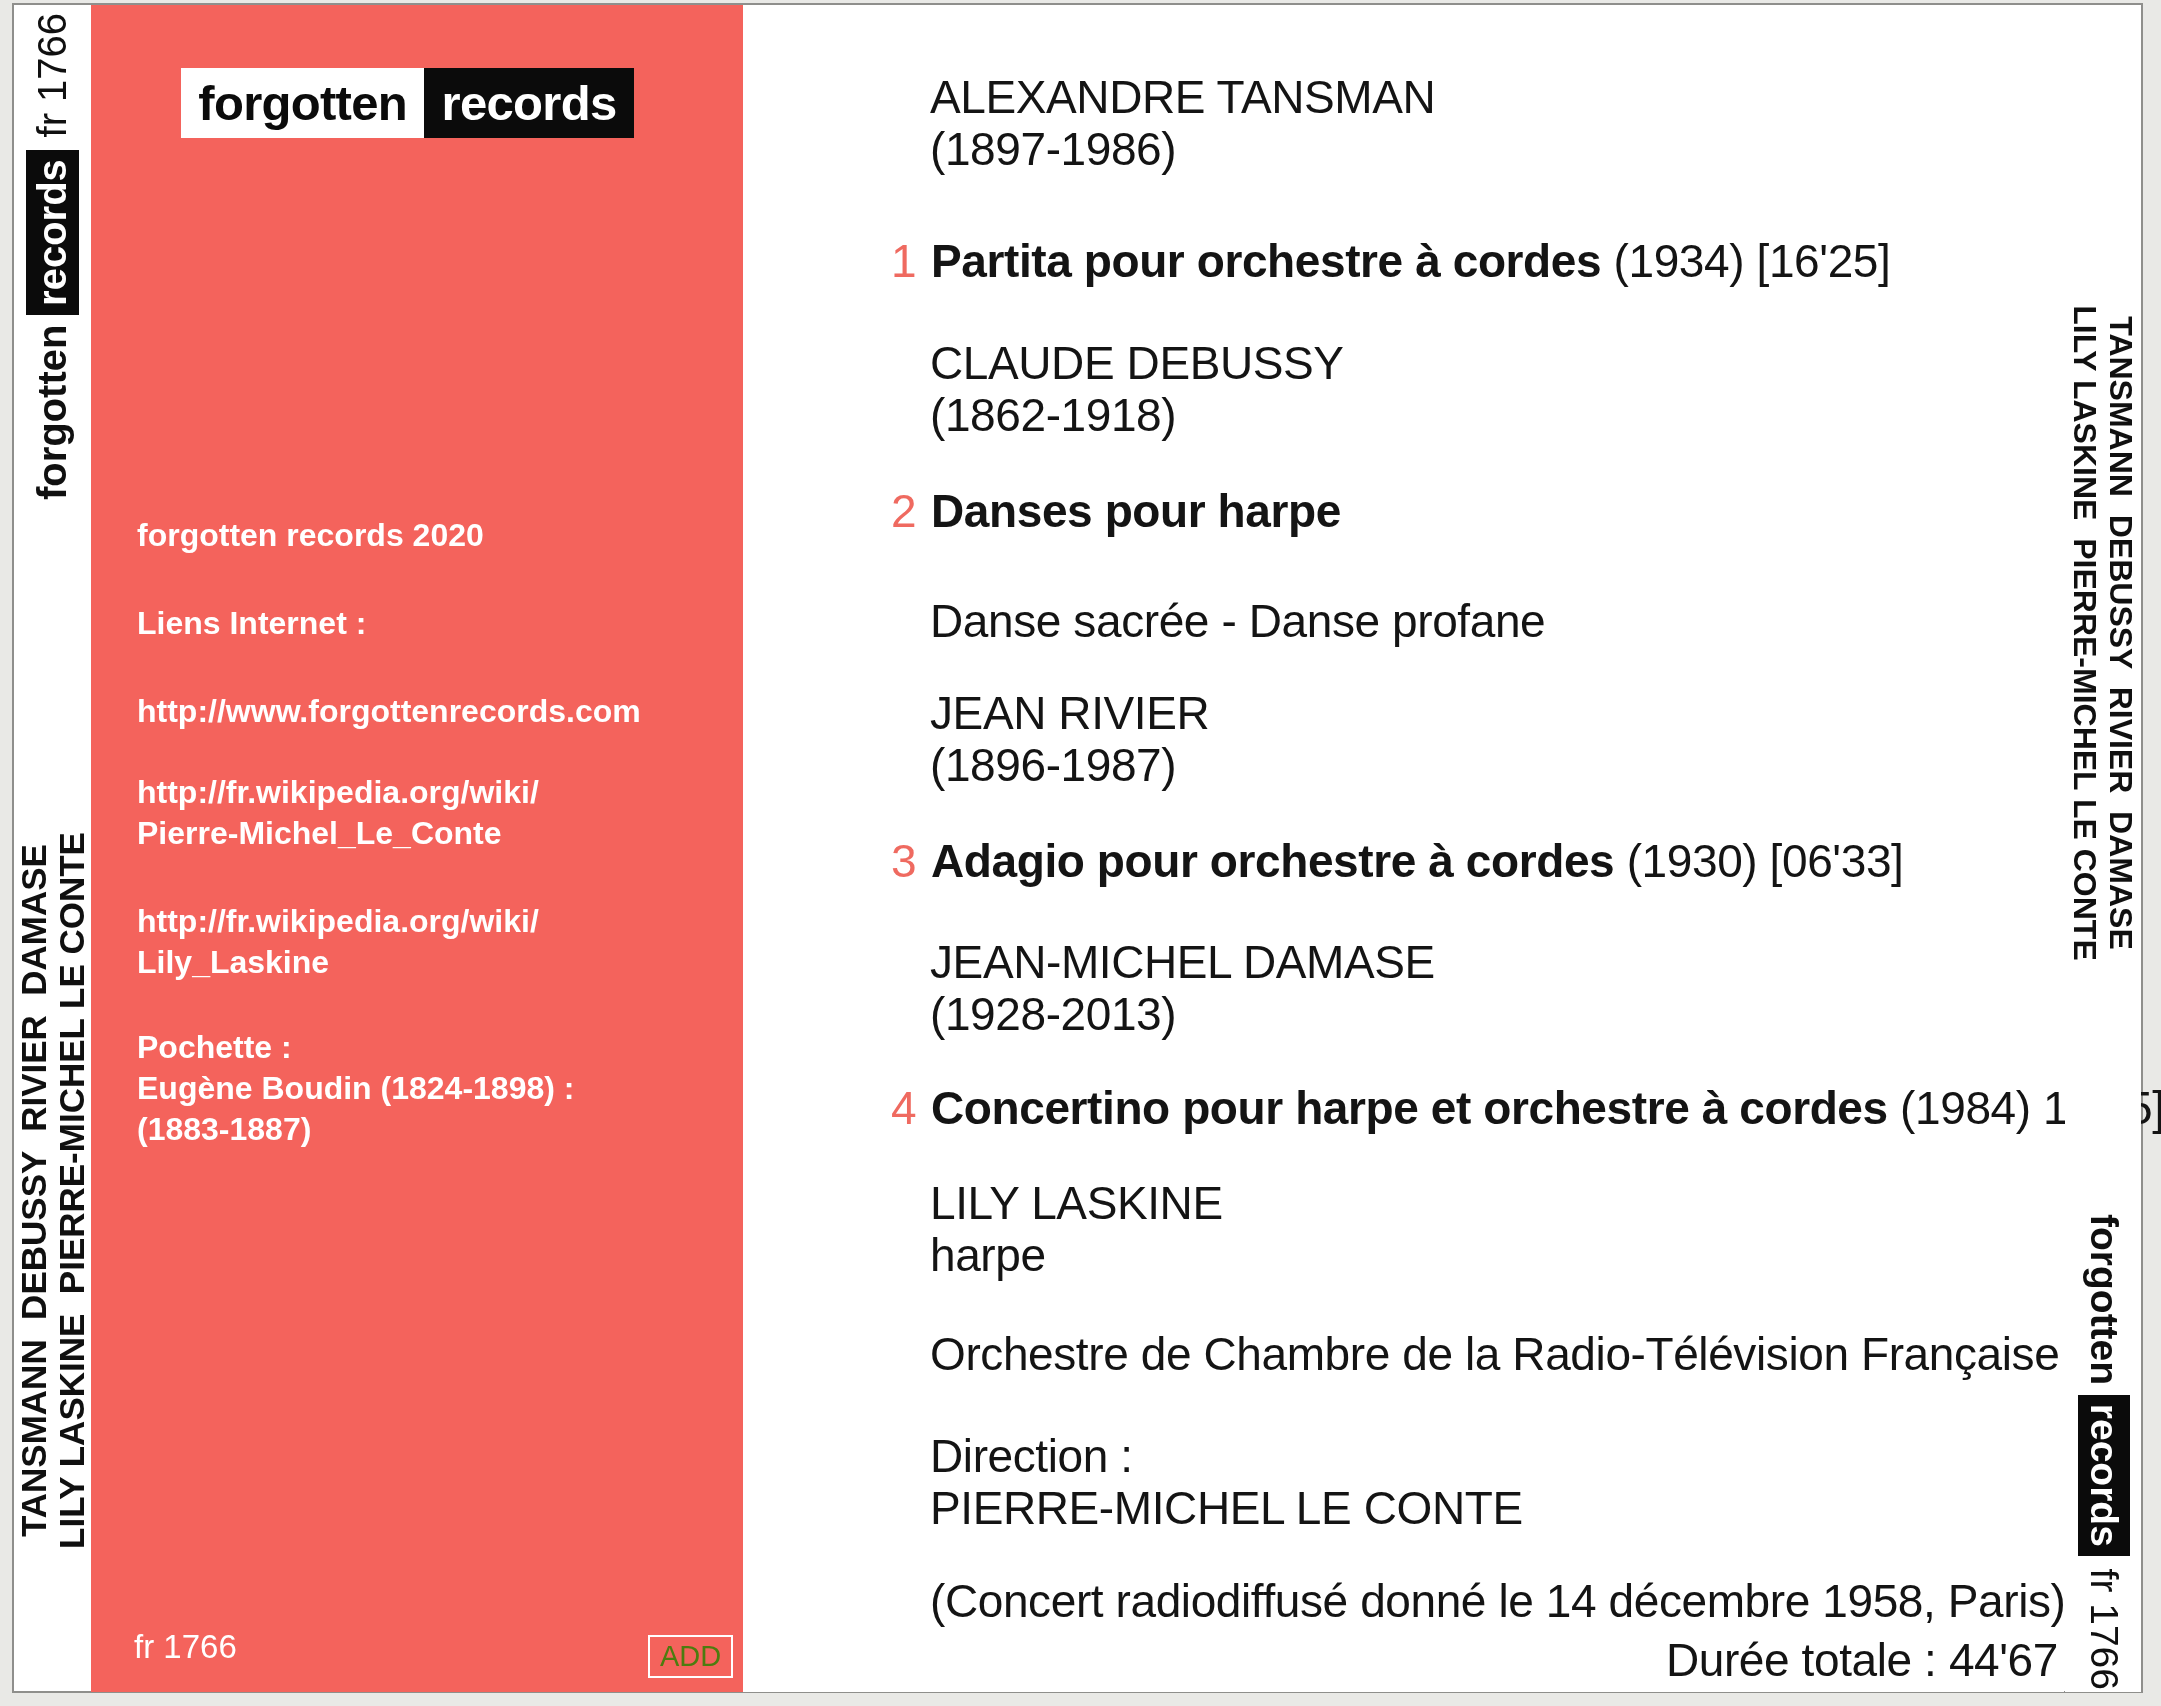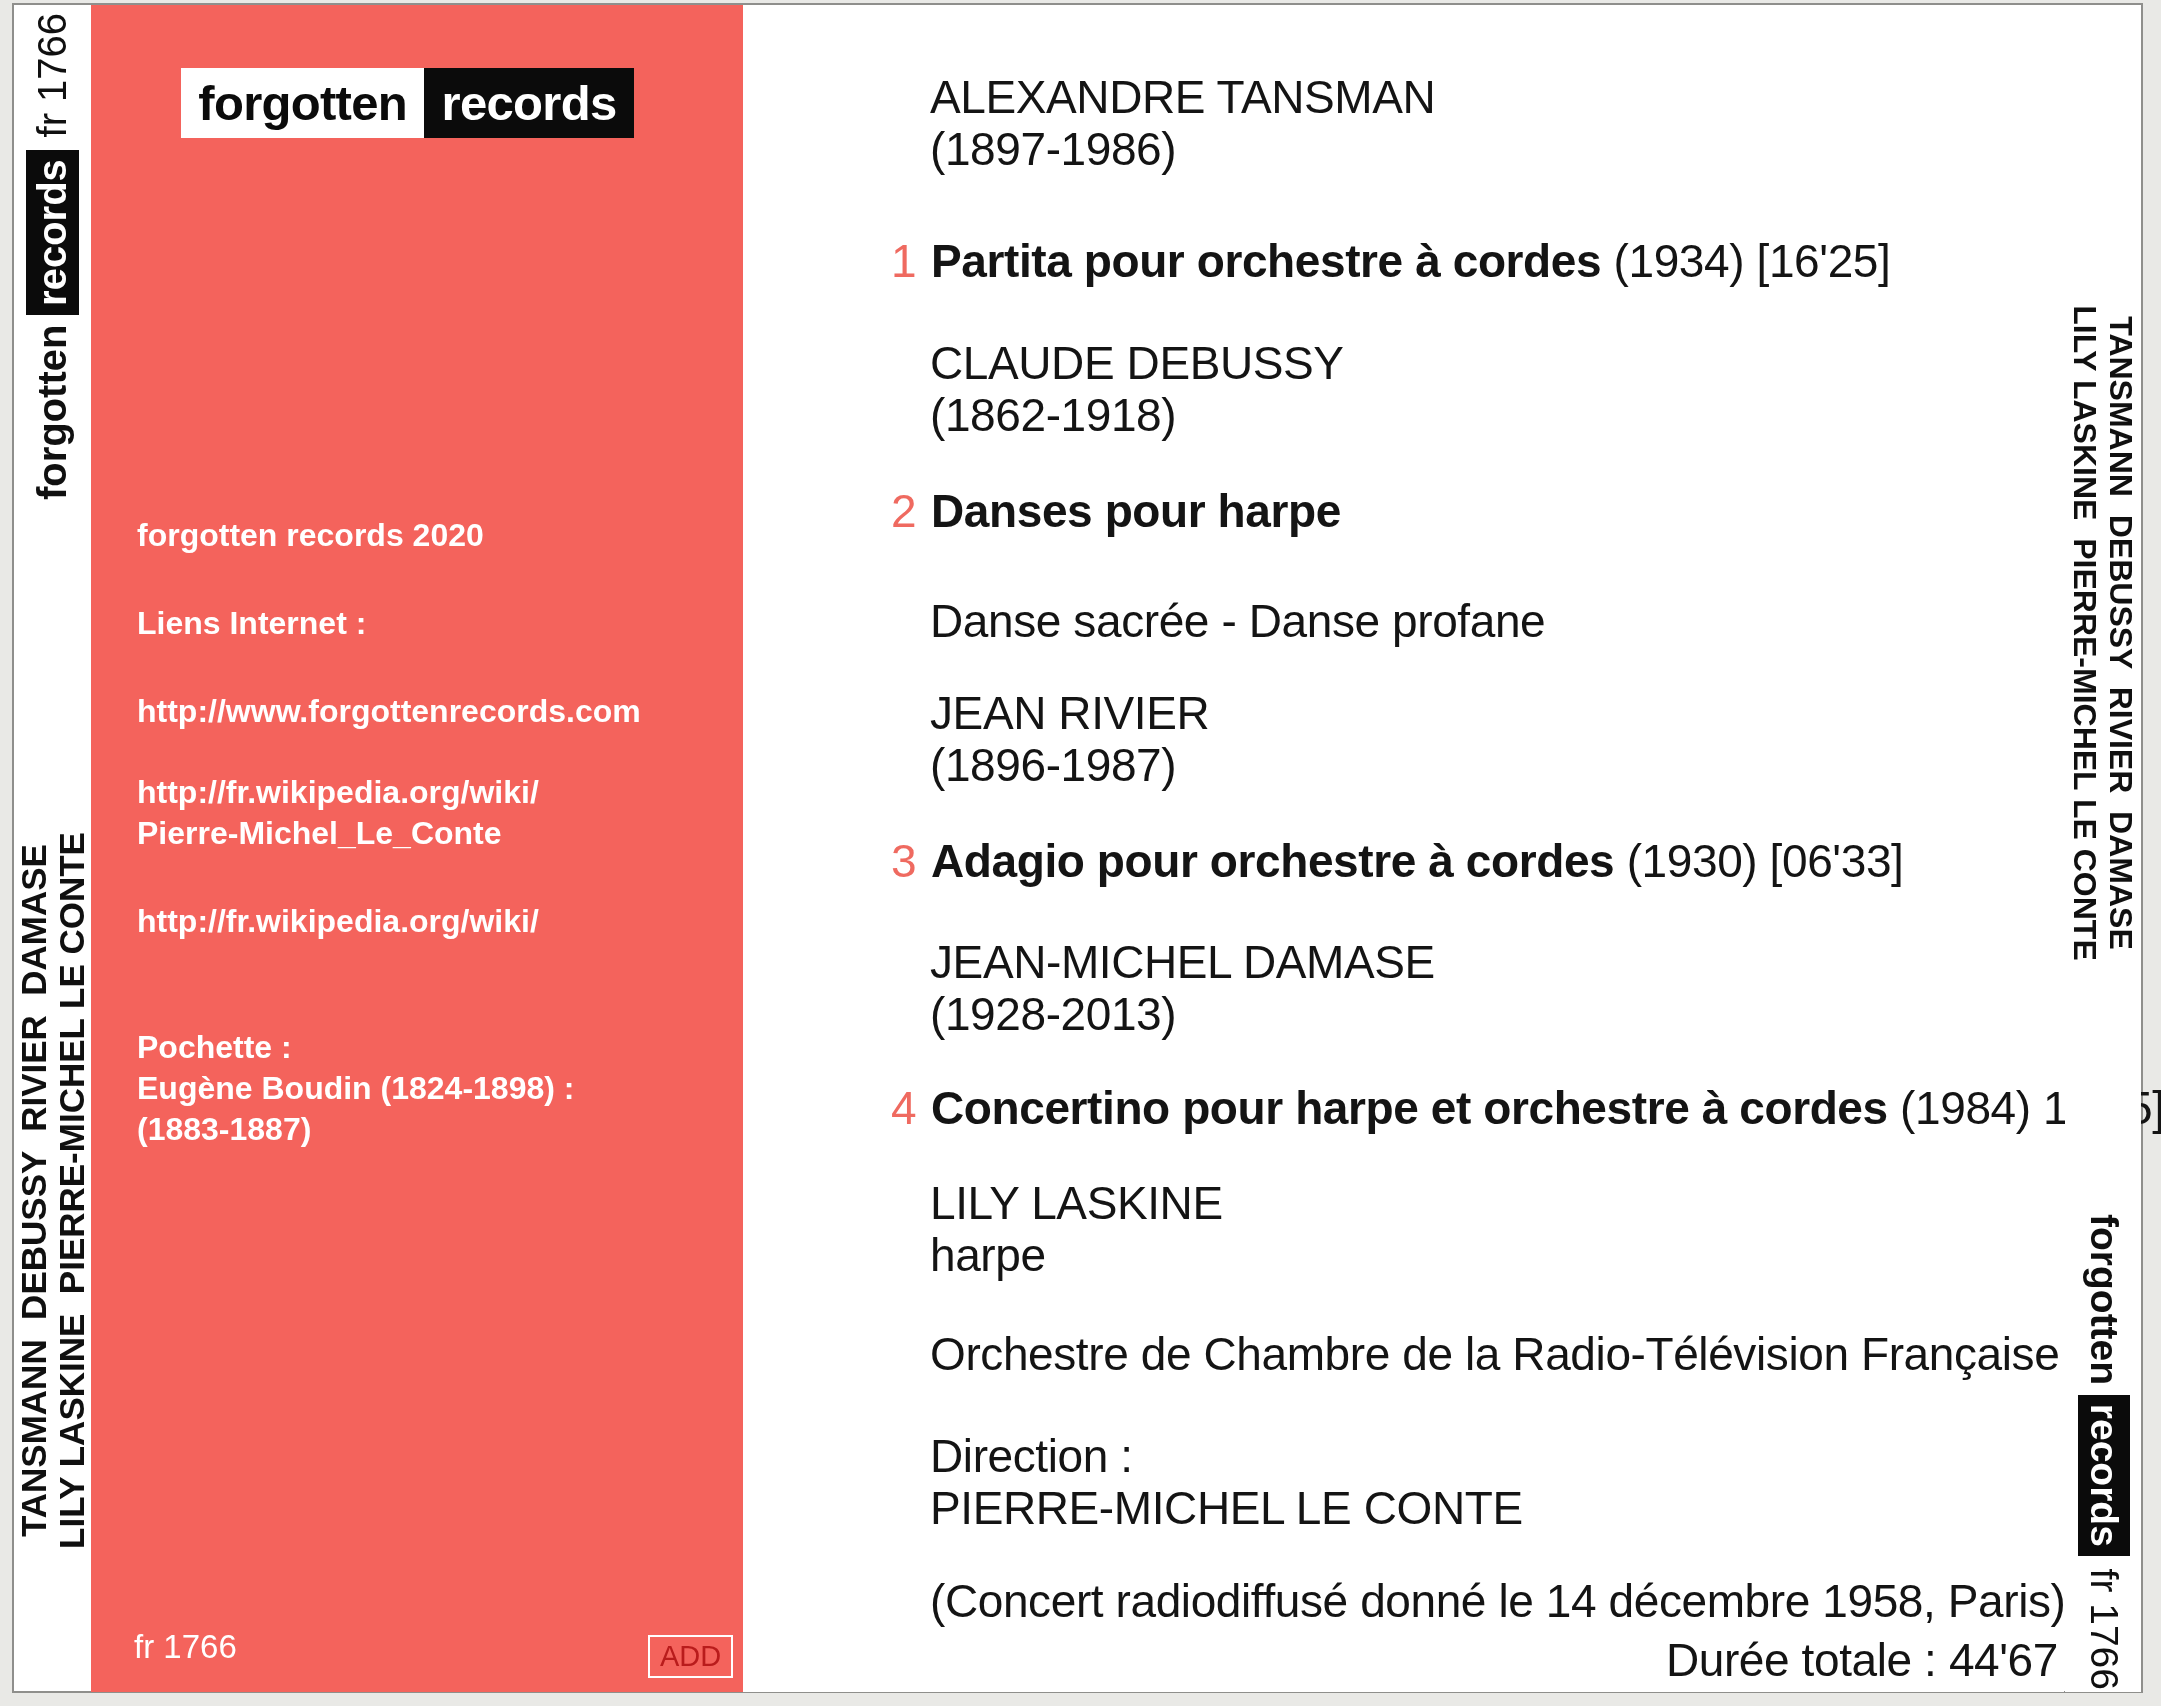--- a/index.html
+++ b/index.html
@@ -31,21 +31,21 @@
 
   
   .logo{position:absolute;left:181px;top:68px;display:flex;font-size:49px;font-weight:bold;letter-spacing:-0.7px;}
   .logo .logo-f{background:#ffffff;color:#0b0b0b;padding:7.2px 17.3px;}
   .logo .logo-r{background:#0b0b0b;color:#ffffff;padding:7.2px 17.3px;}
 
   
   .redtxt{position:absolute;left:137px;color:#ffffff;font-weight:bold;font-size:32px;line-height:41px;white-space:nowrap;}
   .rt1{top:515px;} .rt2{top:603px;} .rt3{top:691px;} .rt4{top:772px;} .rt5{top:901px;} .rt6{top:1027px;}
   .redcat{position:absolute;left:134px;top:1628px;color:#ffffff;font-weight:400;font-size:33px;}
-  .addBadge{position:absolute;left:648px;top:1635px;border:2.9px solid #ffffff;color:#b91c1c;
+  .addBadge{position:absolute;left:648px;top:1635px;border:2.9px solid #ffffff;color:#4d7c0f;
             font-size:29px;font-weight:400;height:39px;line-height:39px;padding:0 10px;}
 
   
   .serif{position:absolute;font-family:Liberation Sans, sans-serif;font-size:46px;line-height:51px;
          color:var(--ink,#141414);white-space:nowrap;letter-spacing:-0.4px;}
   .indent{left:930px;}
   .trackRow{left:891px;}
   .tnum{display:inline-block;min-width:40px;color:var(--coral_num,#ef6a60);}
   .wtitle{font-weight:bold;}
   .c1n{top:72px;} .c1d{top:124px;}
@@ -84,20 +84,21 @@
   </div>
   <div class="redtxt rt1">forgotten records 2020</div>
   <div class="redtxt rt2">Liens Internet :</div>
   <div class="redtxt rt3">http://www.forgottenrecords.com</div>
   <div class="redtxt rt4">
     <div>http://fr.wikipedia.org/wiki/</div>
     <div>Pierre-Michel_Le_Conte</div>
   </div>
   <div class="redtxt rt5">
     <div>http://fr.wikipedia.org/wiki/</div>
+    <div>Lily_Laskine</div>
   </div>
   <div class="redtxt rt6">
     <div>Pochette :</div>
     <div>Eugène Boudin (1824-1898) :</div>
     <div>(1883-1887)</div>
   </div>
   <div class="redcat">fr 1766</div>
   <div class="addBadge">ADD</div>
 
   <div class="panel mainArea"></div>

